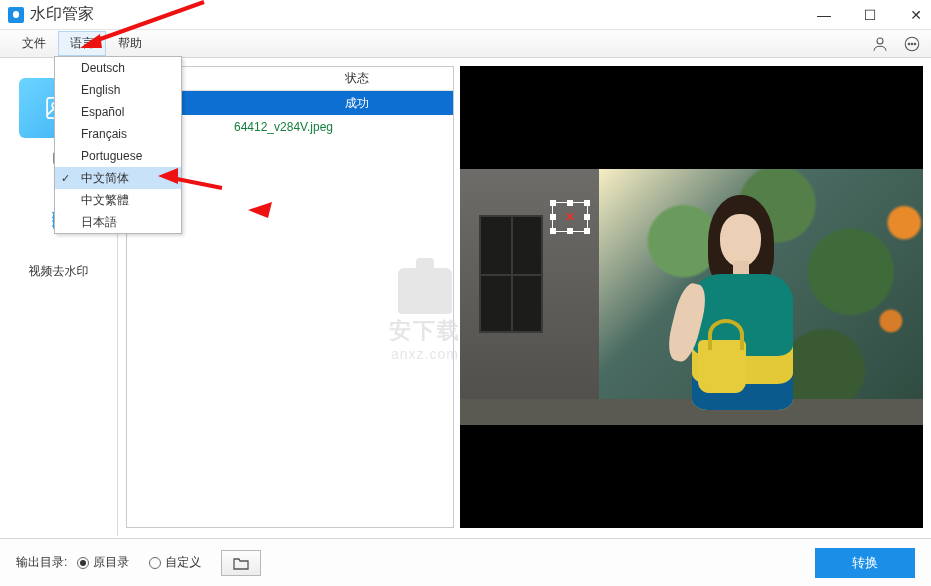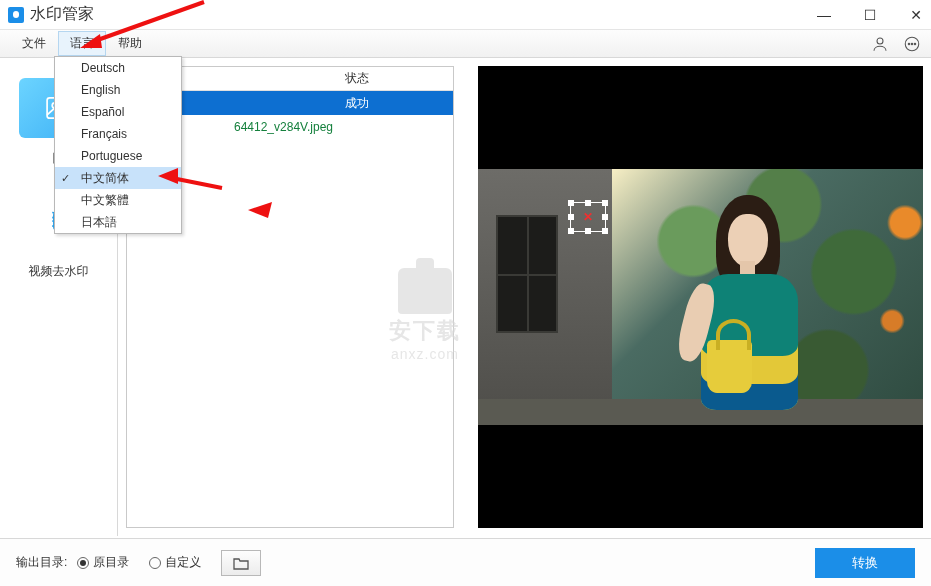--- a/index.html
+++ b/index.html
@@ -26,21 +26,21 @@
 .content { display: flex; height: 478px; }
 
 .sidebar { width: 118px; padding-top: 20px; border-right: 1px solid #d8d8d8; background: #fff; }
 .side-btn { width: 80px; height: 60px; margin: 0 auto 12px; border-radius: 6px; display: flex; align-items: center; justify-content: center; cursor: pointer; }
 .side-btn.active { background: linear-gradient(135deg,#6cd4ff,#3aaef5); }
 .side-btn svg { width: 34px; height: 34px; }
 .side-label { text-align: center; font-size: 12px; color: #333; margin-bottom: 24px; }
 .side-btn.outline { border: none; }
 .side-btn.outline svg { stroke: #2da0e6; }
 
-.main-panel { flex: 1; padding: 8px; display: flex; gap: 24px; }
+.main-panel { flex: 1; padding: 8px; display: flex; gap: 6px; }
 
 .file-pane { width: 328px; border: 1px solid #c9c9c9; display: flex; flex-direction: column; }
 .file-header { height: 24px; display: flex; align-items: center; font-size: 12px; color: #333; background: #fff; border-bottom: 1px solid #e0e0e0; }
 .file-header .col-file { width: 210px; padding-left: 8px; }
 .file-header .col-status { flex: 1; padding-left: 8px; }
 .file-list { flex: 1; overflow: hidden; }
 .file-row { height: 24px; display: flex; align-items: center; font-size: 12px; }
 .file-row.sel { background: #0d6fd1; color: #fff; }
 .file-row .cell-file { width: 210px; padding-left: 8px; overflow: hidden; white-space: nowrap; }
 .file-row .cell-status { flex: 1; padding-left: 8px; }

